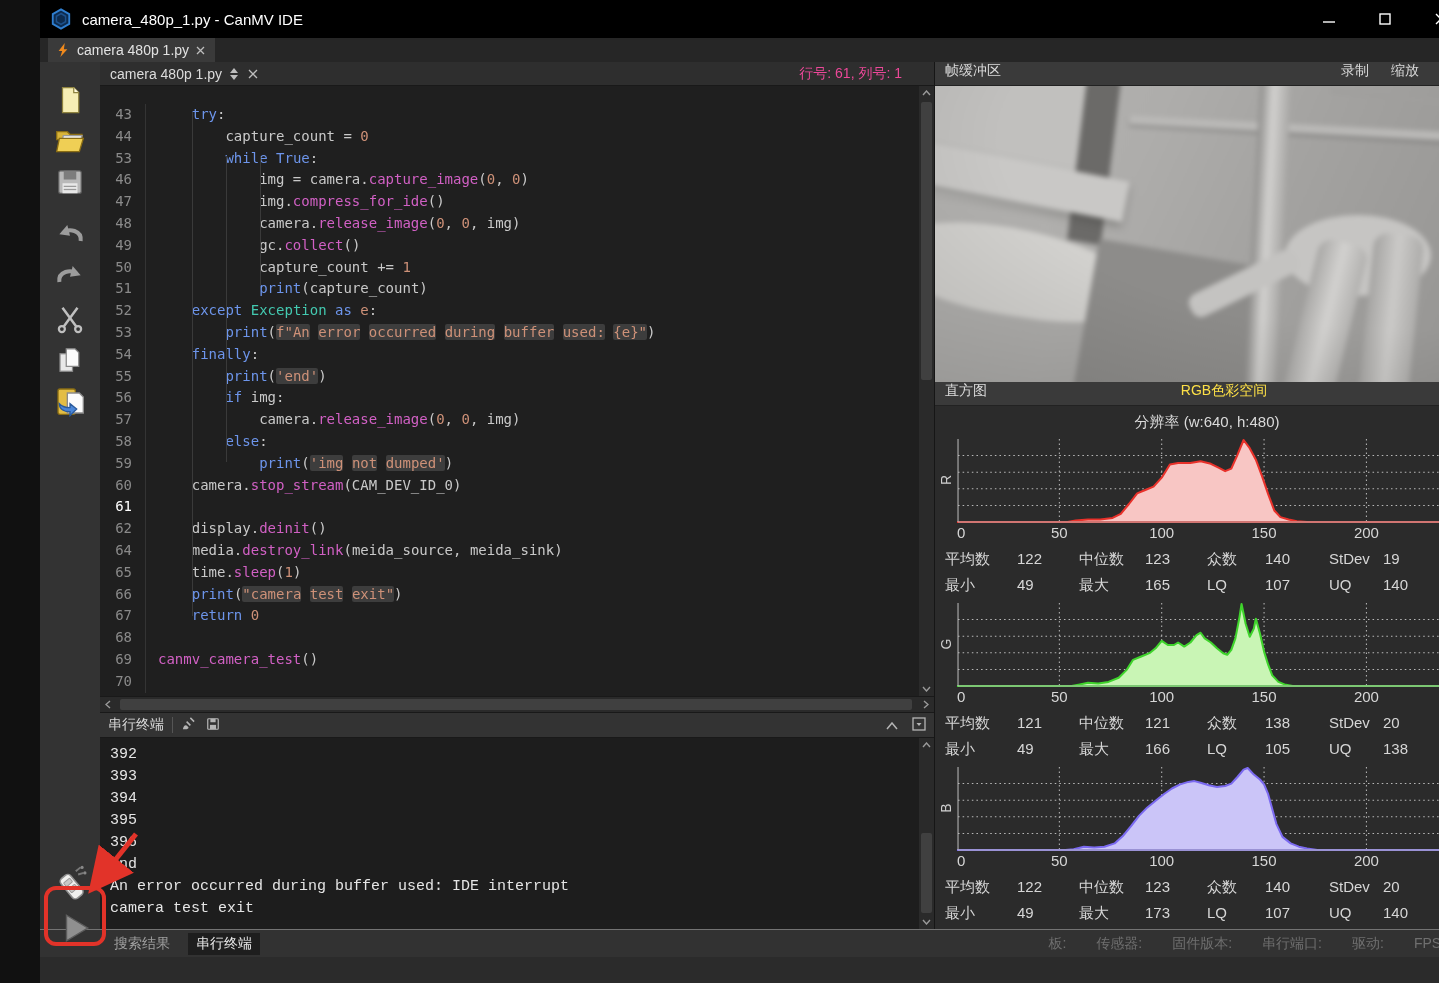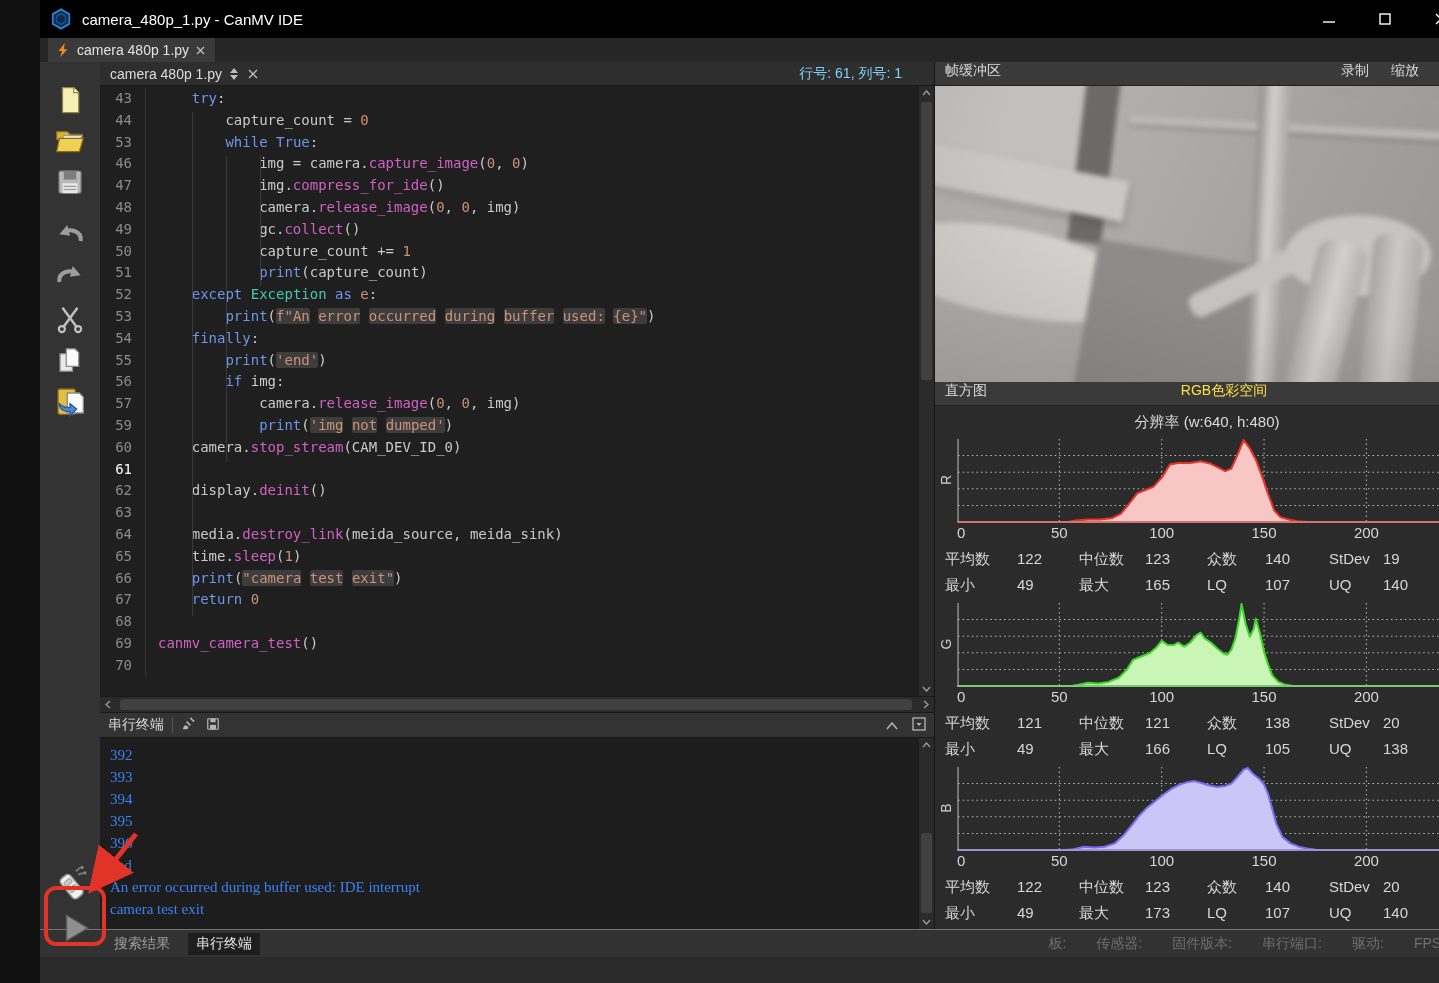--- a/index.html
+++ b/index.html
@@ -25,21 +25,21 @@
   .toolbar{width:60px;background:#333;position:relative;display:flex;flex-direction:column;align-items:center;
            padding-top:22px;gap:9px;flex:0 0 auto;z-index:30;overflow:visible;}
   .tool-btn{width:38px;height:32px;display:flex;align-items:center;justify-content:center;cursor:pointer;}
   .tool-btn svg{display:block;}
   .tool-connect{position:absolute;top:806px;left:12px;}
   .tool-play{position:absolute;top:850px;left:16px;}
   .center{width:835px;display:flex;flex-direction:column;background:#1f1f1f;border-right:1px solid #161616;flex:0 0 auto;}
   
   .editor-header{height:24px;background:#2e2e2e;display:flex;align-items:center;padding:0 10px;border-bottom:1px solid #191919;color:#dcdcdc;}
   .editor-header .fname{margin-right:8px;}
-  .cursor-status{margin-left:auto;margin-right:22px;color:#7dd3fc;}
+  .cursor-status{margin-left:auto;margin-right:22px;color:#ec4899;}
   .updown{display:inline-flex;flex-direction:column;gap:2px;margin-right:10px;}
   .updown i{width:0;height:0;border-left:4px solid transparent;border-right:4px solid transparent;display:block;}
   .updown .up{border-bottom:5px solid #bdbdbd;}
   .updown .dn{border-top:5px solid #bdbdbd;}
   
   .code-area{position:relative;height:610px;overflow:hidden;background:#1f1f1f;}
   .code-line{display:flex;height:21.8px;line-height:21.8px;font-family:"DejaVu Sans Mono","Liberation Mono",monospace;font-size:14px;}
   .ln{width:46px;flex:0 0 auto;text-align:right;padding-right:13px;color:#8a8a8a;border-right:1px solid #343434;}
   .ln.cur{color:#fff;}
   .lc{white-space:pre;padding-left:12px;}
@@ -54,21 +54,21 @@
   .hscroll{height:16px;background:#2a2a2a;position:relative;border-top:1px solid #191919;}
   .hthumb{position:absolute;top:2px;bottom:2px;left:20px;right:22px;background:#404040;border-radius:2px;}
   .harrow{position:absolute;top:0;bottom:0;width:16px;display:flex;align-items:center;justify-content:center;color:#9a9a9a;}
   
   .term-header{height:26px;background:#333;display:flex;align-items:center;padding:0 8px;border-top:1px solid #191919;border-bottom:1px solid #191919;}
   .term-header .sep{width:1px;height:16px;background:#555;margin:0 8px;}
   .term-title{color:#dadada;}
   .term-h-icons{display:flex;align-items:center;gap:10px;}
   .term-h-right{margin-left:auto;display:flex;align-items:center;gap:14px;}
   .terminal{position:relative;flex:1;background:#1d1d1d;overflow:hidden;}
-  .term-lines{padding:6px 0 0 10px;font-family:Liberation Serif, serif;font-size:15px;line-height:22px;color:#3b82f6;white-space:pre;}
+  .term-lines{padding:6px 0 0 10px;font-family:Liberation Mono, monospace;font-size:15px;line-height:22px;color:#e5e5e5;white-space:pre;}
   
   .right{flex:1;display:flex;flex-direction:column;background:#2b2b2b;}
   .panel-header{height:24px;background:#3a3a3a;display:flex;align-items:flex-start;padding:0 10px;border-bottom:1px solid #222;color:#dcdcdc;}
   .fb-actions{margin-left:auto;display:flex;gap:22px;}
   .fb-action{cursor:pointer;color:#d8d8d8;}
   .cam{position:relative;height:296px;background:#9a9997;overflow:hidden;flex:0 0 auto;}
   .cam-scene{position:absolute;inset:-8px;filter:blur(2.5px);}
   .cam-scene div{position:absolute;}
   .hist-header .hh-title{flex:0 0 auto;}
   .hh-space{flex:1;text-align:center;color:#fde047;}
@@ -228,21 +228,21 @@
             <i class="up"></i>
             <i class="dn"></i>
           </span>
         <span><svg width="10" height="10">
               <path d="M1 1 L9 9 M9 1 L1 9" stroke="#bdbdbd" stroke-width="1.3"></path>
             </svg></span>
         <span class="cursor-status">行号: 61, 列号: 1</span>
       </div>
 
       <div class="code-area">
-        <div id="code-lines" style="padding-top:2px;">
+        <div id="code-lines" style="padding-top:18px;">
             <div class="code-line">
               <span class="ln">43</span>
               <span class="lc"><span class="tk-p">    </span><span class="tk-k">try</span><span class="tk-p">:</span></span>
             </div>
             <div class="code-line">
               <span class="ln">44</span>
               <span class="lc"><span class="tk-p">        capture_count = </span><span class="tk-n">0</span></span>
             </div>
             <div class="code-line">
               <span class="ln">53</span>
@@ -290,38 +290,38 @@
             </div>
             <div class="code-line">
               <span class="ln">56</span>
               <span class="lc"><span class="tk-p">        </span><span class="tk-k">if</span><span class="tk-p"> img:</span></span>
             </div>
             <div class="code-line">
               <span class="ln">57</span>
               <span class="lc"><span class="tk-p">            camera.</span><span class="tk-f">release_image</span><span class="tk-p">(</span><span class="tk-n">0</span><span class="tk-p">, </span><span class="tk-n">0</span><span class="tk-p">, img)</span></span>
             </div>
             <div class="code-line">
+              <span class="ln">58</span>
+              <span class="lc"><span class="tk-p">        </span><span class="tk-k">else</span><span class="tk-p">:</span></span>
+            </div>
+            <div class="code-line">
               <span class="ln">59</span>
               <span class="lc"><span class="tk-p">            </span><span class="tk-k">print</span><span class="tk-p">(</span><span class="tk-s">'img</span><span class="tk-q"> </span><span class="tk-s">not</span><span class="tk-q"> </span><span class="tk-s">dumped'</span><span class="tk-p">)</span></span>
             </div>
             <div class="code-line">
               <span class="ln">60</span>
               <span class="lc"><span class="tk-p">    camera.</span><span class="tk-f">stop_stream</span><span class="tk-p">(CAM_DEV_ID_0)</span></span>
             </div>
             <div class="code-line">
               <span class="ln cur">61</span>
               <span class="lc"></span>
             </div>
             <div class="code-line">
               <span class="ln">62</span>
               <span class="lc"><span class="tk-p">    display.</span><span class="tk-f">deinit</span><span class="tk-p">()</span></span>
-            </div>
-            <div class="code-line">
-              <span class="ln">63</span>
-              <span class="lc"></span>
             </div>
             <div class="code-line">
               <span class="ln">64</span>
               <span class="lc"><span class="tk-p">    media.</span><span class="tk-f">destroy_link</span><span class="tk-p">(meida_source, meida_sink)</span></span>
             </div>
             <div class="code-line">
               <span class="ln">65</span>
               <span class="lc"><span class="tk-p">    time.</span><span class="tk-f">sleep</span><span class="tk-p">(</span><span class="tk-n">1</span><span class="tk-p">)</span></span>
             </div>
             <div class="code-line">

